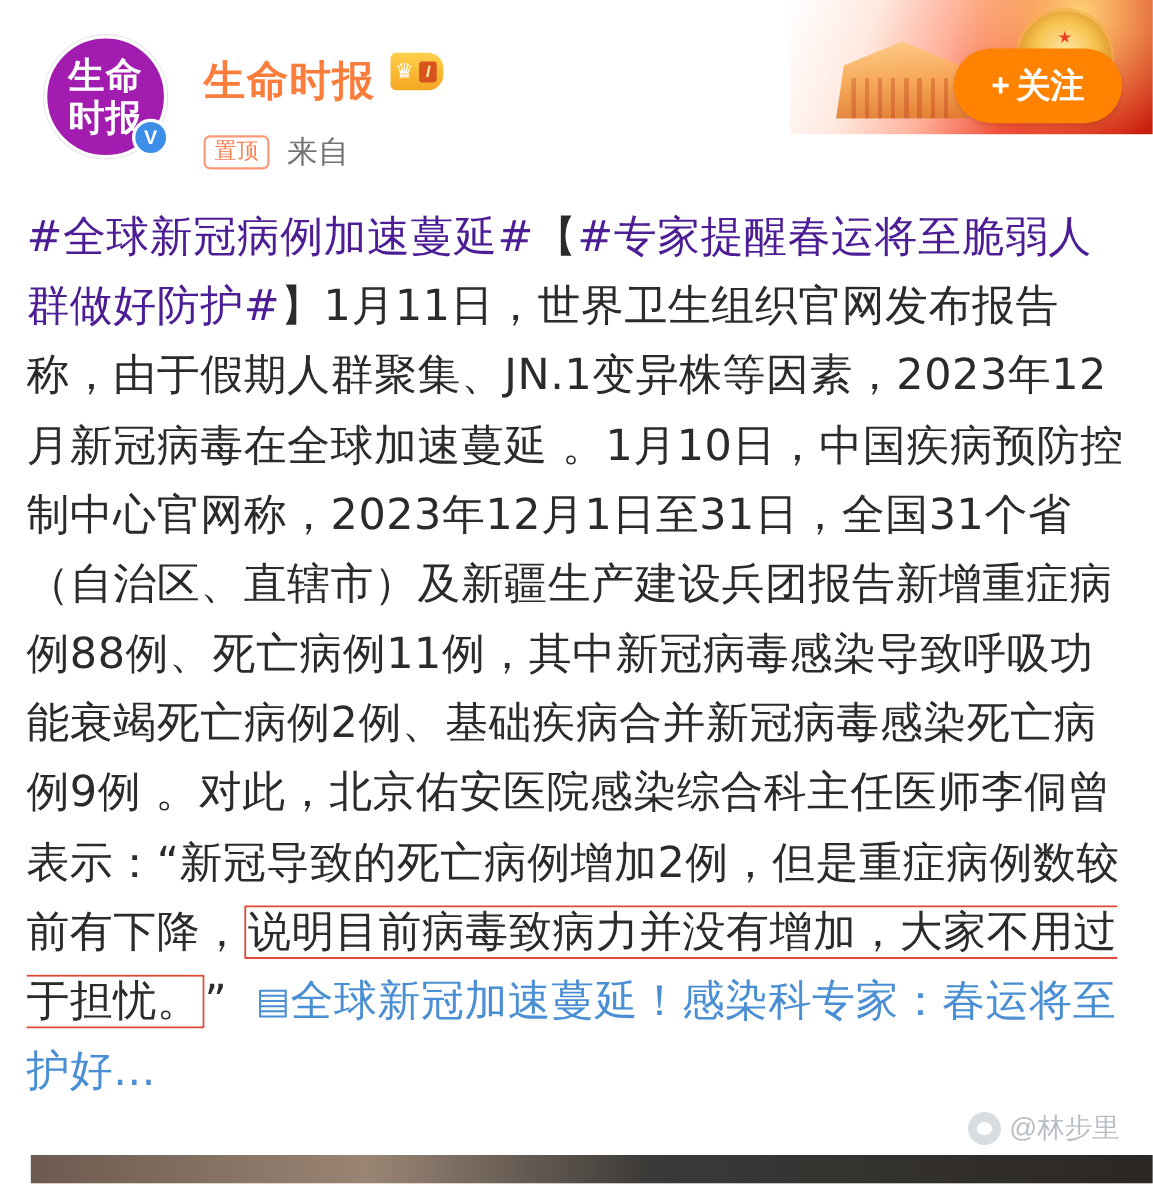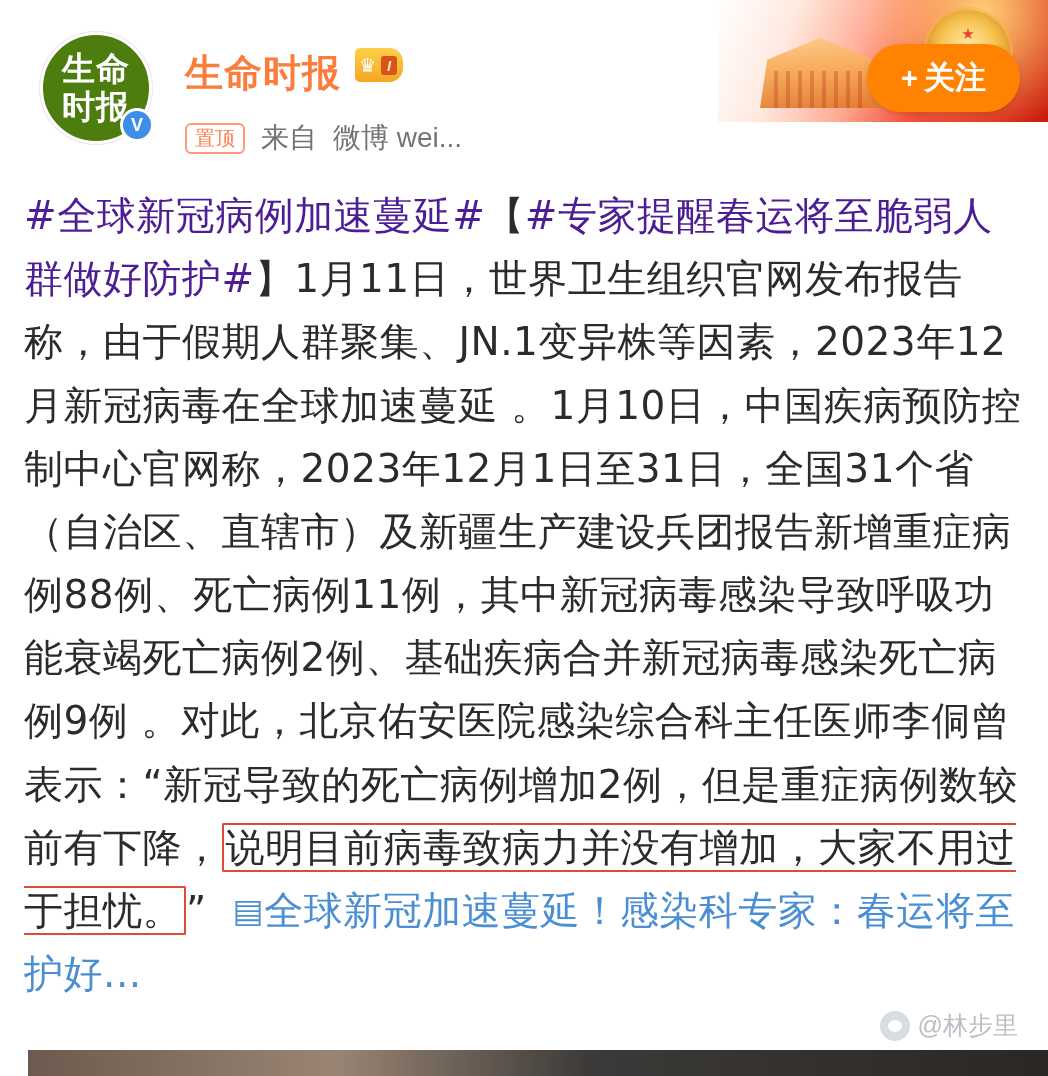--- a/index.html
+++ b/index.html
@@ -97,21 +97,21 @@
     position: absolute;
     left: 40px;
     top: 32px;
     width: 112px;
     height: 112px;
   }
   .avatar {
     width: 112px;
     height: 112px;
     border-radius: 50%;
-    background: #4d7c0f;
+    background: #a21caf;
     color: #fff;
     font-weight: bold;
     font-size: 33px;
     line-height: 38px;
     letter-spacing: 1px;
     display: flex;
     align-items: center;
     justify-content: center;
     text-align: center;
     border: 3px solid #fff;
@@ -303,21 +303,20 @@
       <div class="username-row">
         <div class="username">生命时报</div>
         <div class="vip-tag">
           <span class="crown">♛</span>
           <span class="vip-level">I</span>
         </div>
       </div>
       <div class="meta-row">
         <span class="pin-tag">置顶</span>
         <span class="meta-source">来自</span>
-        <span class="meta-source">微博 wei...</span>
       </div>
     </div>
 
     <button class="follow-btn">
       <span class="plus-icon">+</span>
       <span>关注</span>
     </button>
   </div>
 
   <div class="post-body">

